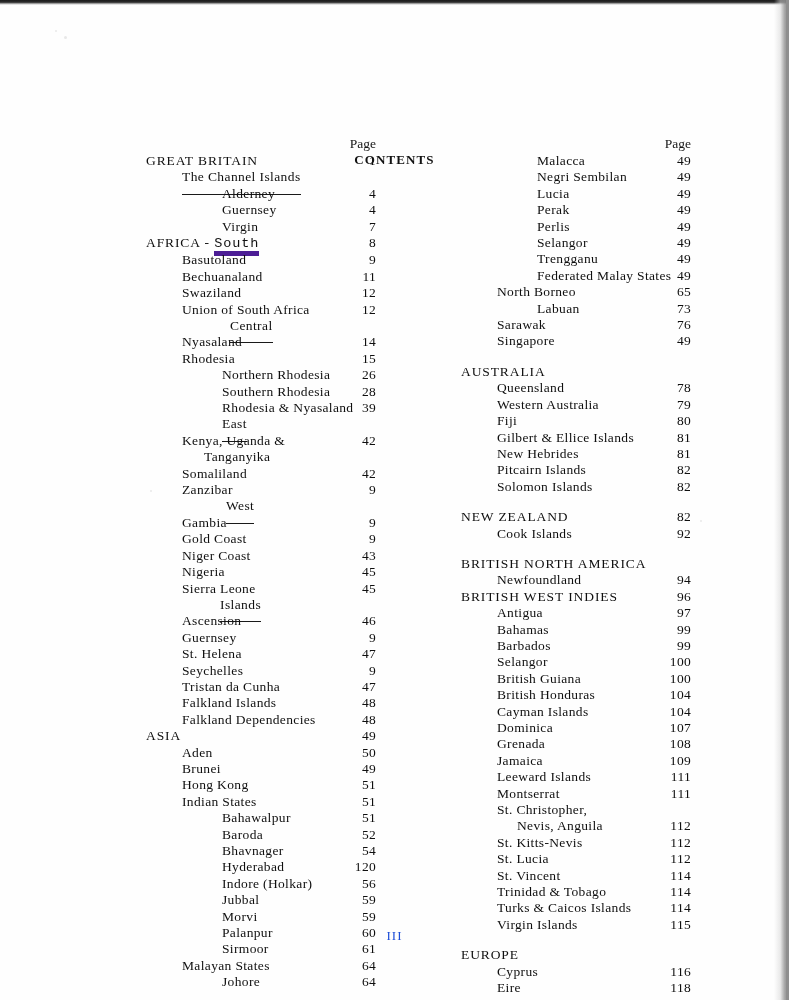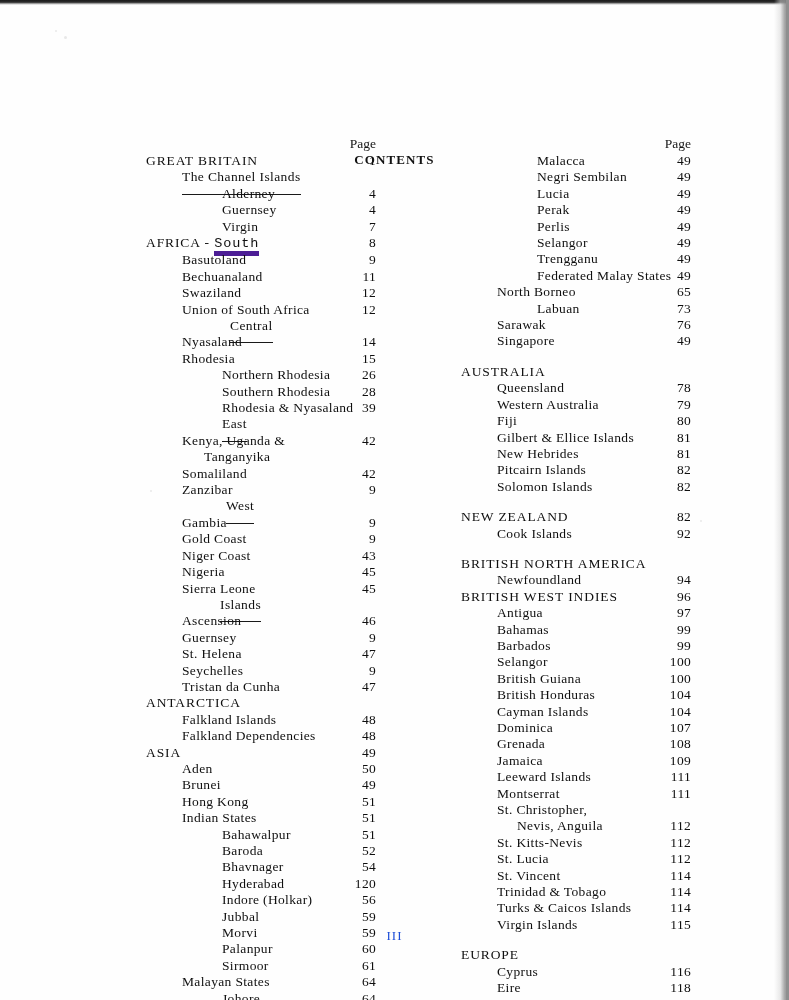--- a/index.html
+++ b/index.html
@@ -212,21 +212,20 @@
       <div class="entry lvl1"><span class="title">Gold Coast</span><span class="pg">9</span></div>
       <div class="entry lvl1"><span class="title">Niger Coast</span><span class="pg">43</span></div>
       <div class="entry lvl1"><span class="title">Nigeria</span><span class="pg">45</span></div>
       <div class="entry lvl1"><span class="title">Sierra Leone</span><span class="pg">45</span></div>
       <div class="subhead sh-islands"><span class="title">Islands</span></div>
       <div class="entry lvl1"><span class="title">Ascension</span><span class="pg">46</span></div>
       <div class="entry lvl1"><span class="title">Guernsey</span><span class="pg">9</span></div>
       <div class="entry lvl1"><span class="title">St. Helena</span><span class="pg">47</span></div>
       <div class="entry lvl1"><span class="title">Seychelles</span><span class="pg">9</span></div>
       <div class="entry lvl1"><span class="title">Tristan da Cunha</span><span class="pg">47</span></div>
-      <div class="entry lvl0 major"><span class="title">ANTARCTICA</span></div>
       <div class="entry lvl1"><span class="title">Falkland Islands</span><span class="pg">48</span></div>
       <div class="entry lvl1"><span class="title">Falkland Dependencies</span><span class="pg">48</span></div>
       <div class="entry lvl0 major"><span class="title">ASIA</span><span class="pg">49</span></div>
       <div class="entry lvl1"><span class="title">Aden</span><span class="pg">50</span></div>
       <div class="entry lvl1"><span class="title">Brunei</span><span class="pg">49</span></div>
       <div class="entry lvl1"><span class="title">Hong Kong</span><span class="pg">51</span></div>
       <div class="entry lvl1"><span class="title">Indian States</span><span class="pg">51</span></div>
       <div class="entry lvl2"><span class="title">Bahawalpur</span><span class="pg">51</span></div>
       <div class="entry lvl2"><span class="title">Baroda</span><span class="pg">52</span></div>
       <div class="entry lvl2"><span class="title">Bhavnager</span><span class="pg">54</span></div>

